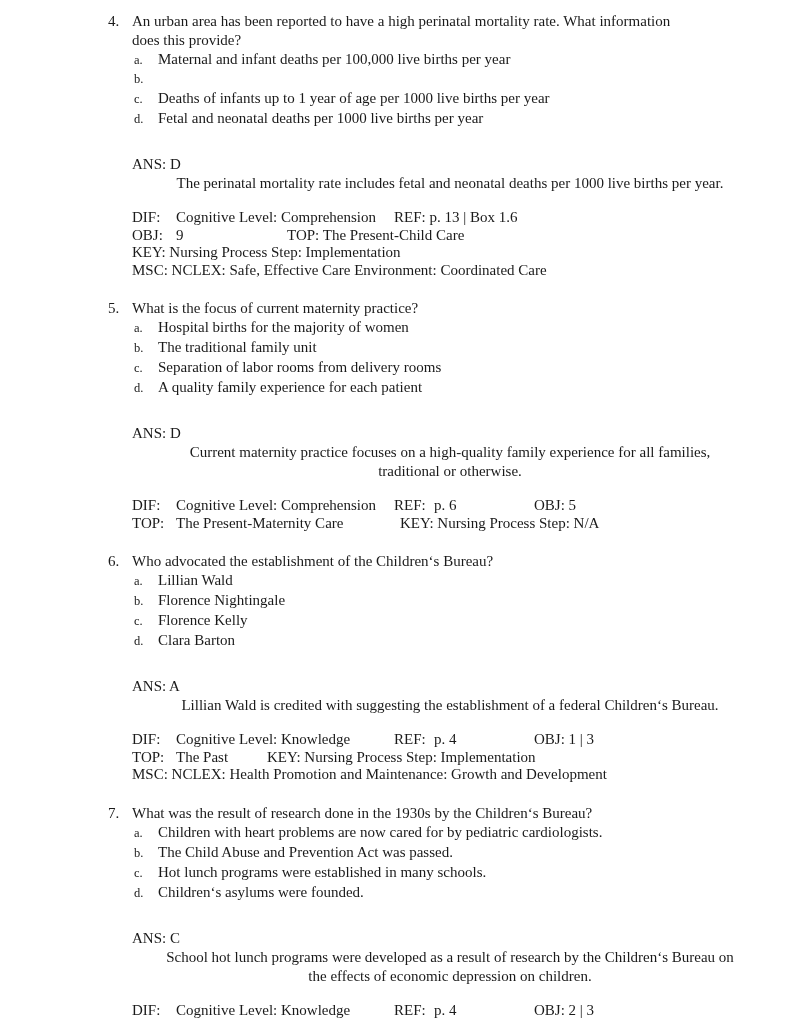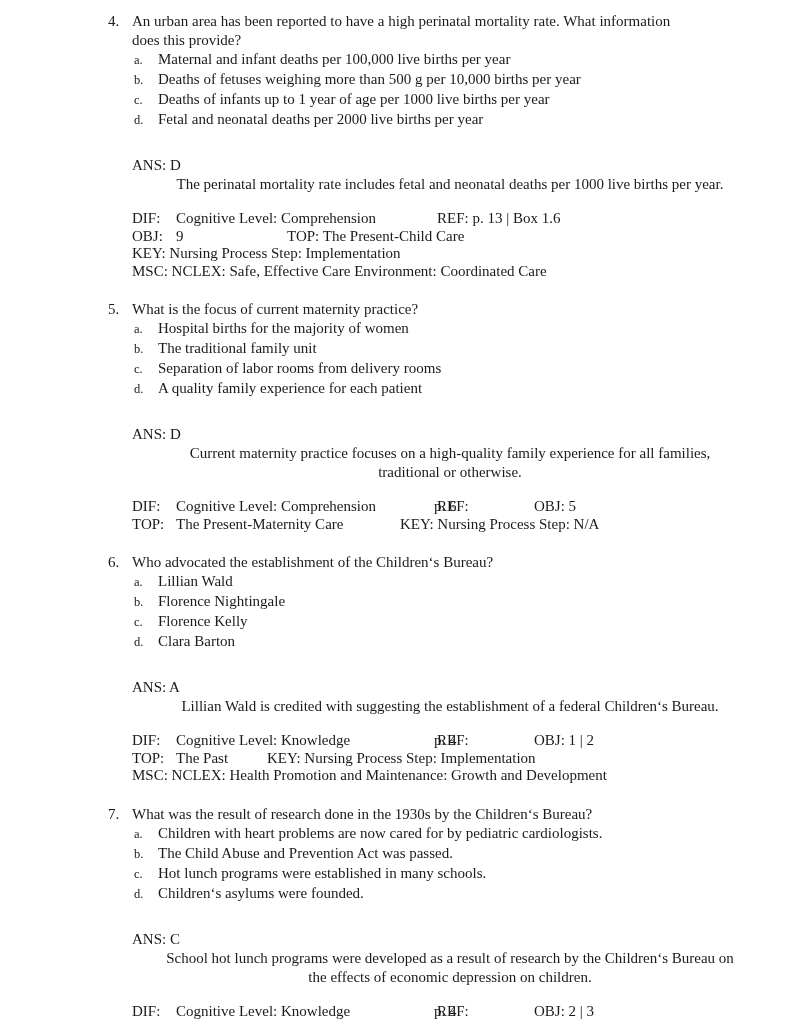--- a/index.html
+++ b/index.html
@@ -37,21 +37,21 @@
   .rationale .tline{white-space:nowrap;text-align:center;}
   .meta{margin-left:24px;margin-top:16px;text-align:right;}
   .meta-row{
     position:relative;
     height:17.5px;
     line-height:17.5px;
   }
   .mseg{position:absolute;top:0;white-space:nowrap;}
   .mx0{left:0;}
   .mx1{left:44px;}
-  .mxref{left:262px;margin-left:43px;}
+  .mxref{left:262px;}
   .mxrefval{left:302px;}
   .mxobj{left:402px;}
 </style>
 </head>
 <body>
 
 <div class="page">
   <div class="content">
 
     <div class="qblock">
@@ -62,29 +62,28 @@
           <div class="tline">does this provide?</div>
         </div>
       </div>
       <div class="options">
         <div class="opt">
           <span class="optletter">a.</span>
           <span class="opttext">Maternal and infant deaths per 100,000 live births per year</span>
         </div>
         <div class="opt">
           <span class="optletter">b.</span>
-          <span class="opttext">Deaths of fetuses weighing more than 500 g per 10,000 births per year</span>
         </div>
         <div class="opt">
           <span class="optletter">c.</span>
           <span class="opttext">Deaths of infants up to 1 year of age per 1000 live births per year</span>
         </div>
         <div class="opt">
           <span class="optletter">d.</span>
-          <span class="opttext">Fetal and neonatal deaths per 2000 live births per year</span>
+          <span class="opttext">Fetal and neonatal deaths per 1000 live births per year</span>
         </div>
       </div>
       <div class="ansblock">
         <div class="ansline">ANS: D</div>
         <div class="rationale">
           <div class="tline">The perinatal mortality rate includes fetal and neonatal deaths per 1000 live births per year.</div>
         </div>
       </div>
       <div class="meta">
         <div class="meta-row">
@@ -184,21 +183,21 @@
         <div class="rationale">
           <div class="tline">Lillian Wald is credited with suggesting the establishment of a federal Children‘s Bureau.</div>
         </div>
       </div>
       <div class="meta">
         <div class="meta-row">
           <span class="mseg mx0">DIF:</span>
           <span class="mseg mx1">Cognitive Level: Knowledge</span>
           <span class="mseg mxref">REF:</span>
           <span class="mseg mxrefval">p. 4</span>
-          <span class="mseg mxobj">OBJ: 1 | 2</span>
+          <span class="mseg mxobj">OBJ: 1 | 3</span>
         </div>
         <div class="meta-row">
           <span class="mseg mx0">TOP:</span>
           <span class="mseg mx1">The Past</span>
           <span class="mseg" style="left:135px">KEY: Nursing Process Step: Implementation</span>
         </div>
         <div class="meta-row">
           <span class="mseg mx0">MSC: NCLEX: Health Promotion and Maintenance: Growth and Development</span>
         </div>
       </div>

